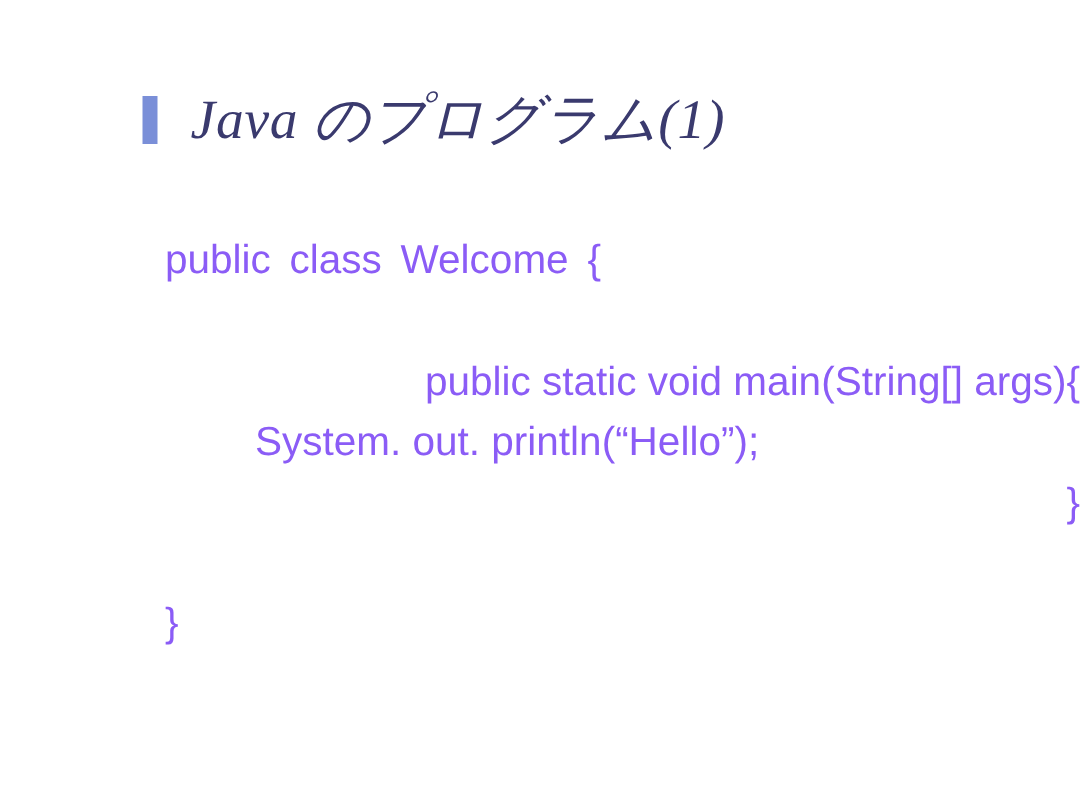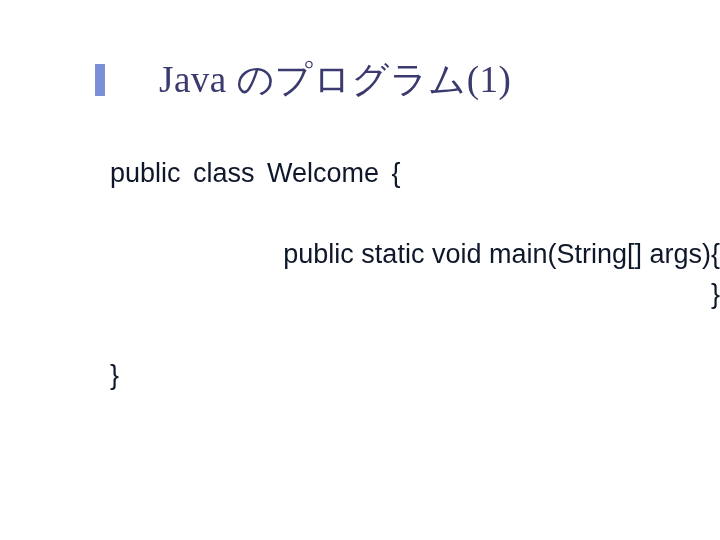--- a/index.html
+++ b/index.html
@@ -21,31 +21,31 @@
     }
     .bullet {
       width: 10px;
       height: 32px;
       background: #7a8fd8;
       margin-right: 22px;
       flex-shrink: 0;
     }
     .title {
       font-size: 37px;
+      font-style: italic;
       font-weight: 400;
       color: #3a3a6e;
       letter-spacing: 0.5px;
       font-family: "Times New Roman", "MS Mincho", serif;
-      margin-left: 32px;
     }
     .body {
       margin-top: 48px;
       margin-left: 110px;
       font-size: 27px;
-      color: #0f172a;
+      color: #8b5cf6;
       font-family: "Tahoma", "Verdana", sans-serif;
       line-height: 1.5;
     }
     .line1 { word-spacing: 5px; }
     .blank { height: 40px; }
     .indent1 { padding-left: 40px; text-align: right; }
     .indent2 { padding-left: 60px; }
   </style>
 </head>
 <body>
@@ -53,17 +53,18 @@
 <div class="slide">
   <div class="title-row">
     <div class="bullet"></div>
     <div class="title">Java のプログラム(1)</div>
   </div>
 
   <div class="body">
     <div class="line1">public  class  Welcome {</div>
     <div class="blank"></div>
     <div class="indent1">public static void main(String[] args){</div>
+    <div class="indent2">System. out. println(“Hello”);</div>
     <div class="indent1">}</div>
     <div class="blank"></div>
     <div>}</div>
   </div>
 </div>
 
 </body></html>

